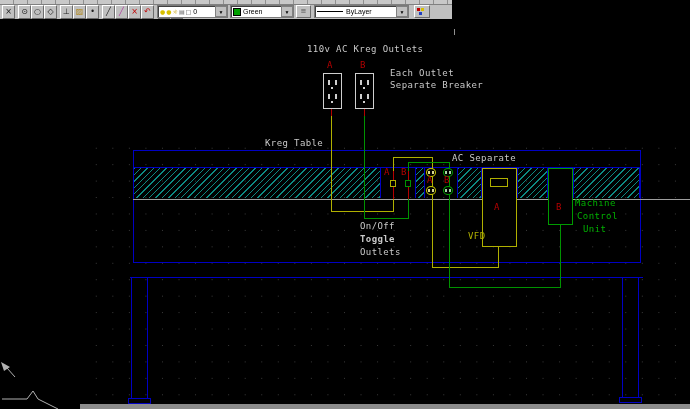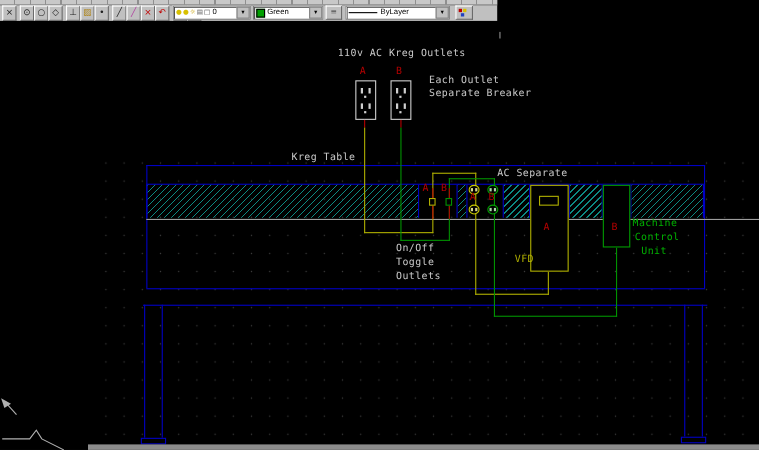--- a/index.html
+++ b/index.html
@@ -205,21 +205,21 @@
   <div class="e grn" style="left:560px;top:225px;width:1px;height:63px;"></div>
 
   <div class="rlabel" style="left:384px;top:168px;">A</div>
   <div class="rlabel" style="left:401px;top:168px;">B</div>
   <div class="e red" style="left:393px;top:171px;width:1px;height:28px;"></div>
   <div class="e red" style="left:408px;top:171px;width:1px;height:28px;"></div>
   <div class="swbox" style="left:390px;top:180px;border:1px solid #b0b000;"></div>
   <div class="swbox" style="left:405px;top:180px;border:1px solid #009200;"></div>
 
   <div class="cadtext" style="left:360px;top:222px;">On/Off</div>
-  <div class="cadtext" style="left:360px;top:235px;">Toggle</div>
+  <div class="cadtext" style="left:360px;top:235px;font-weight:bold;">Toggle</div>
   <div class="cadtext" style="left:360px;top:248px;">Outlets</div>
 
   <div class="cadtext" style="left:452px;top:154px;">AC Separate</div>
   <div class="circ" style="left:426px;top:168px;border:1px solid #c8c800;">
     <span class="cbar" style="left:1px;background:#d8d890;"></span>
       <span class="cbar" style="left:5px;background:#d8d890;"></span>
   </div>
   <div class="circ" style="left:426px;top:186px;border:1px solid #c8c800;">
     <span class="cbar" style="left:1px;background:#d8d890;"></span>
       <span class="cbar" style="left:5px;background:#d8d890;"></span>

